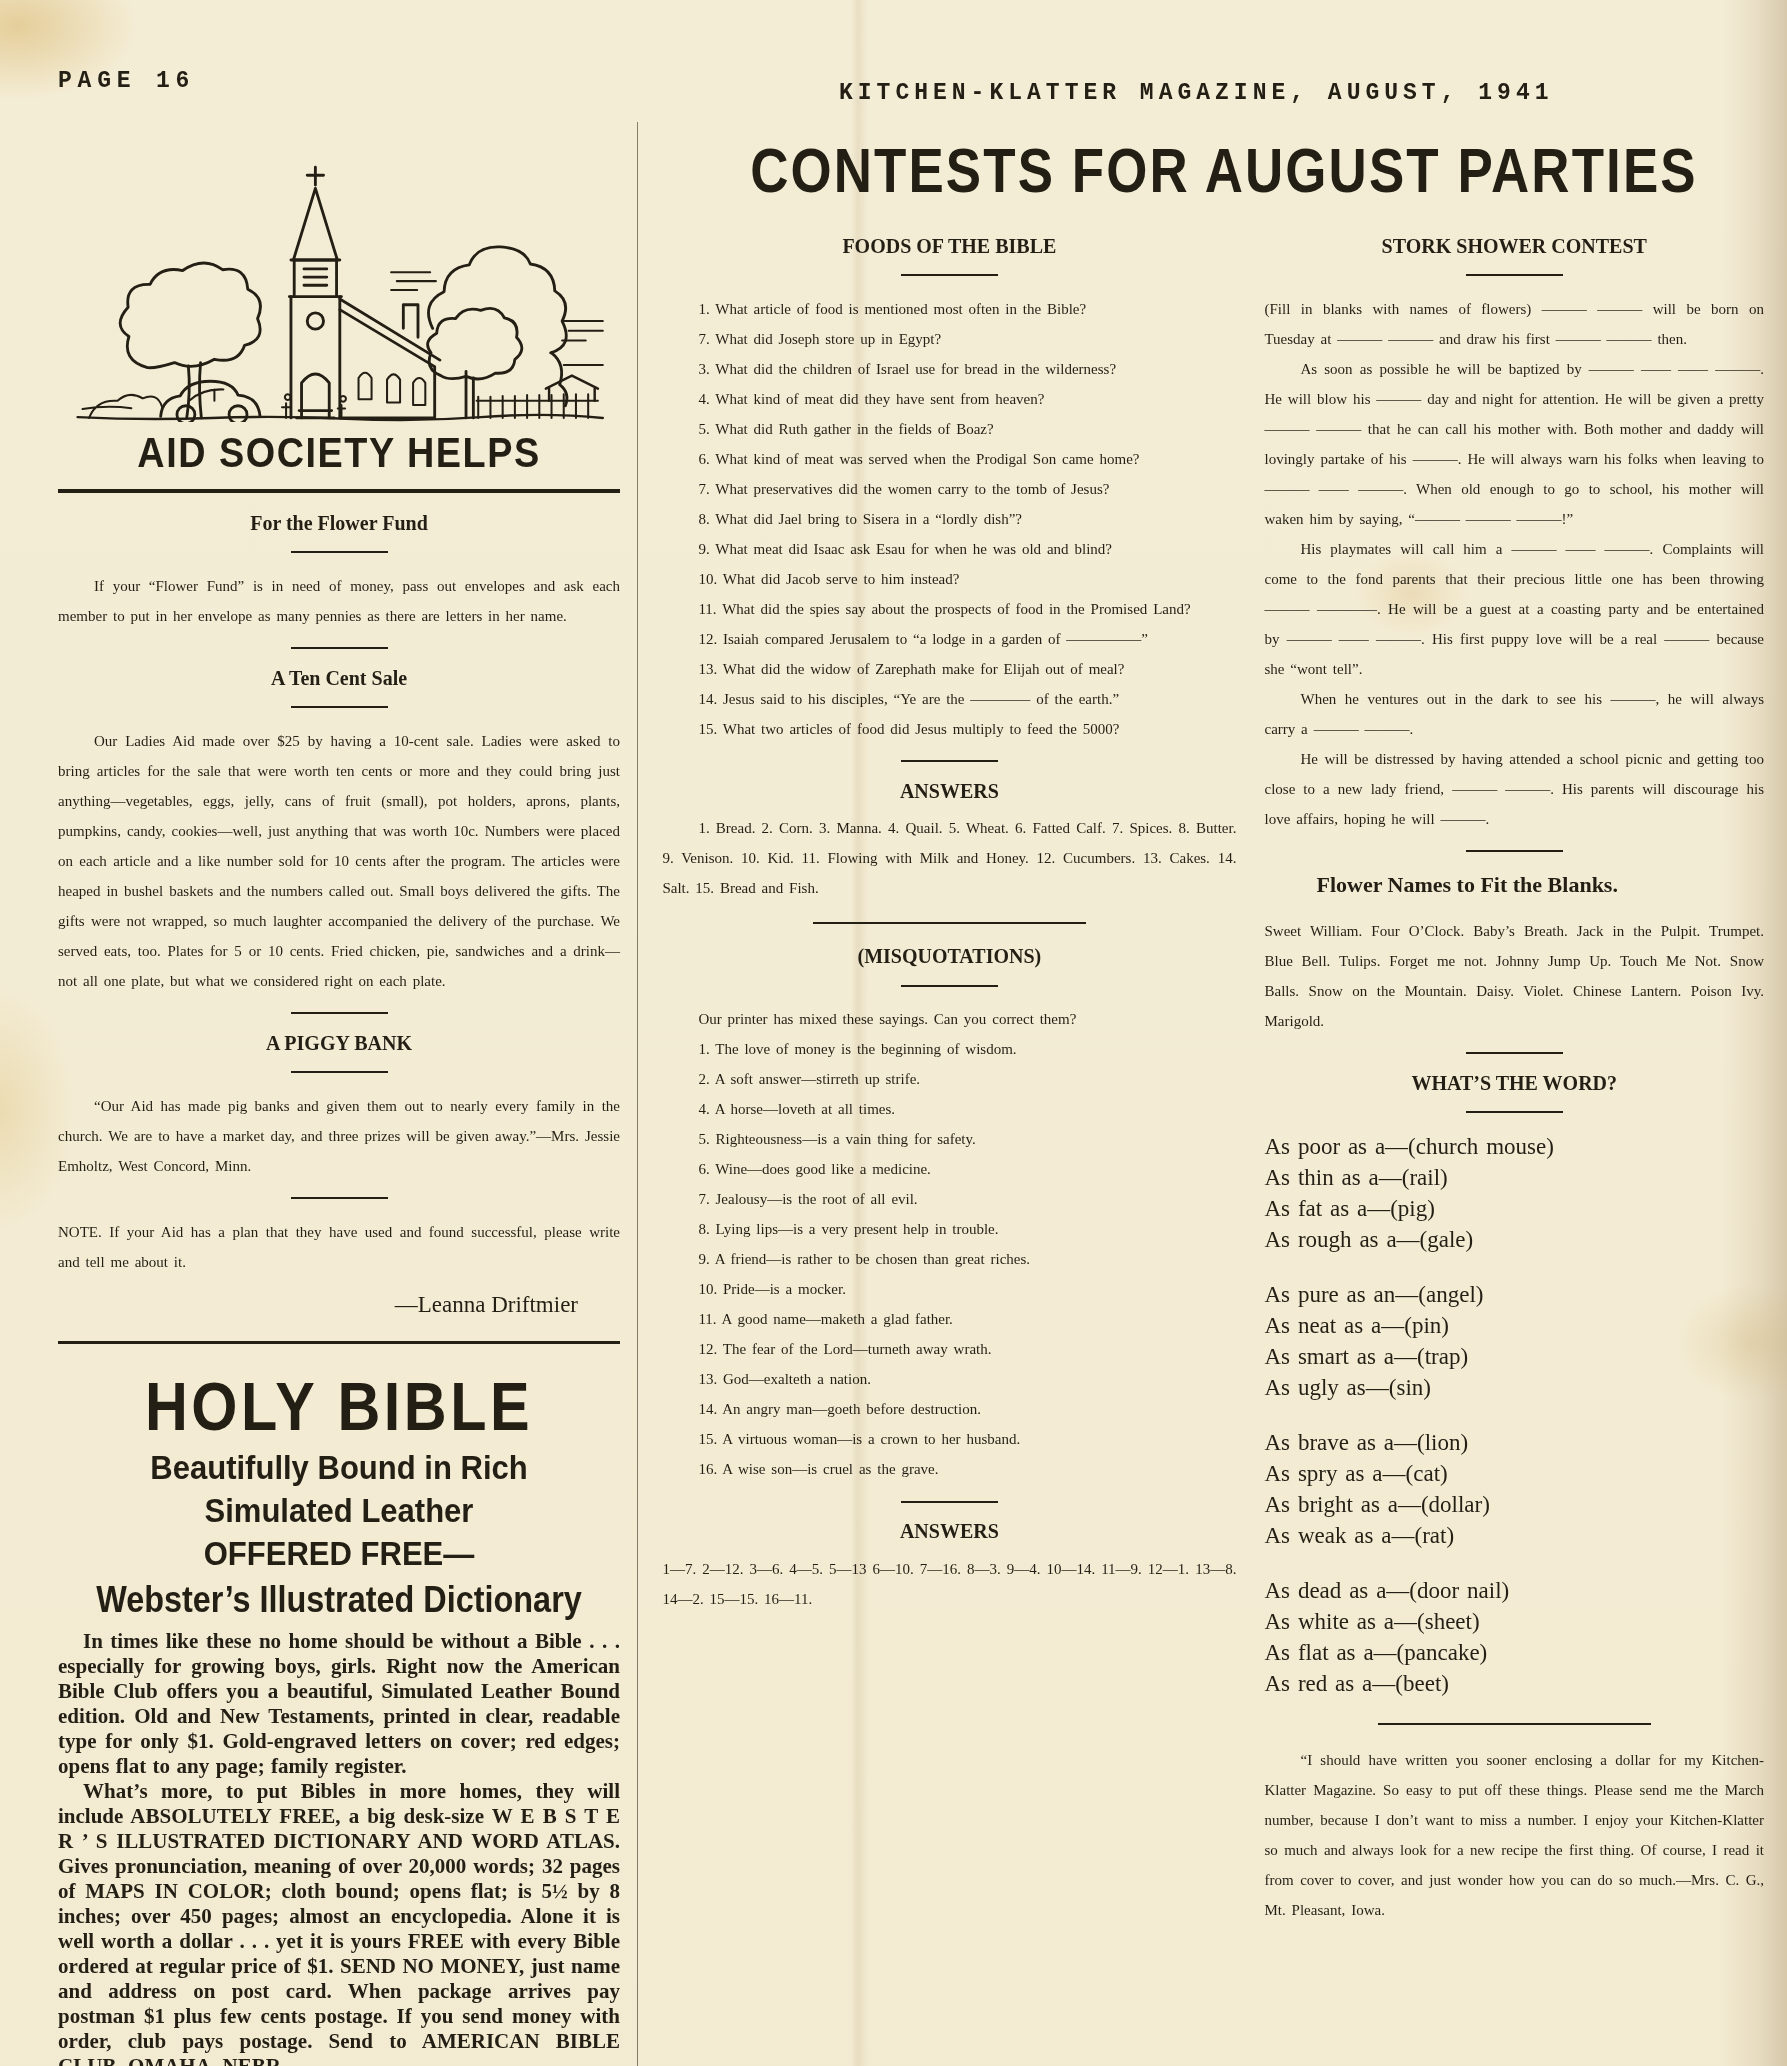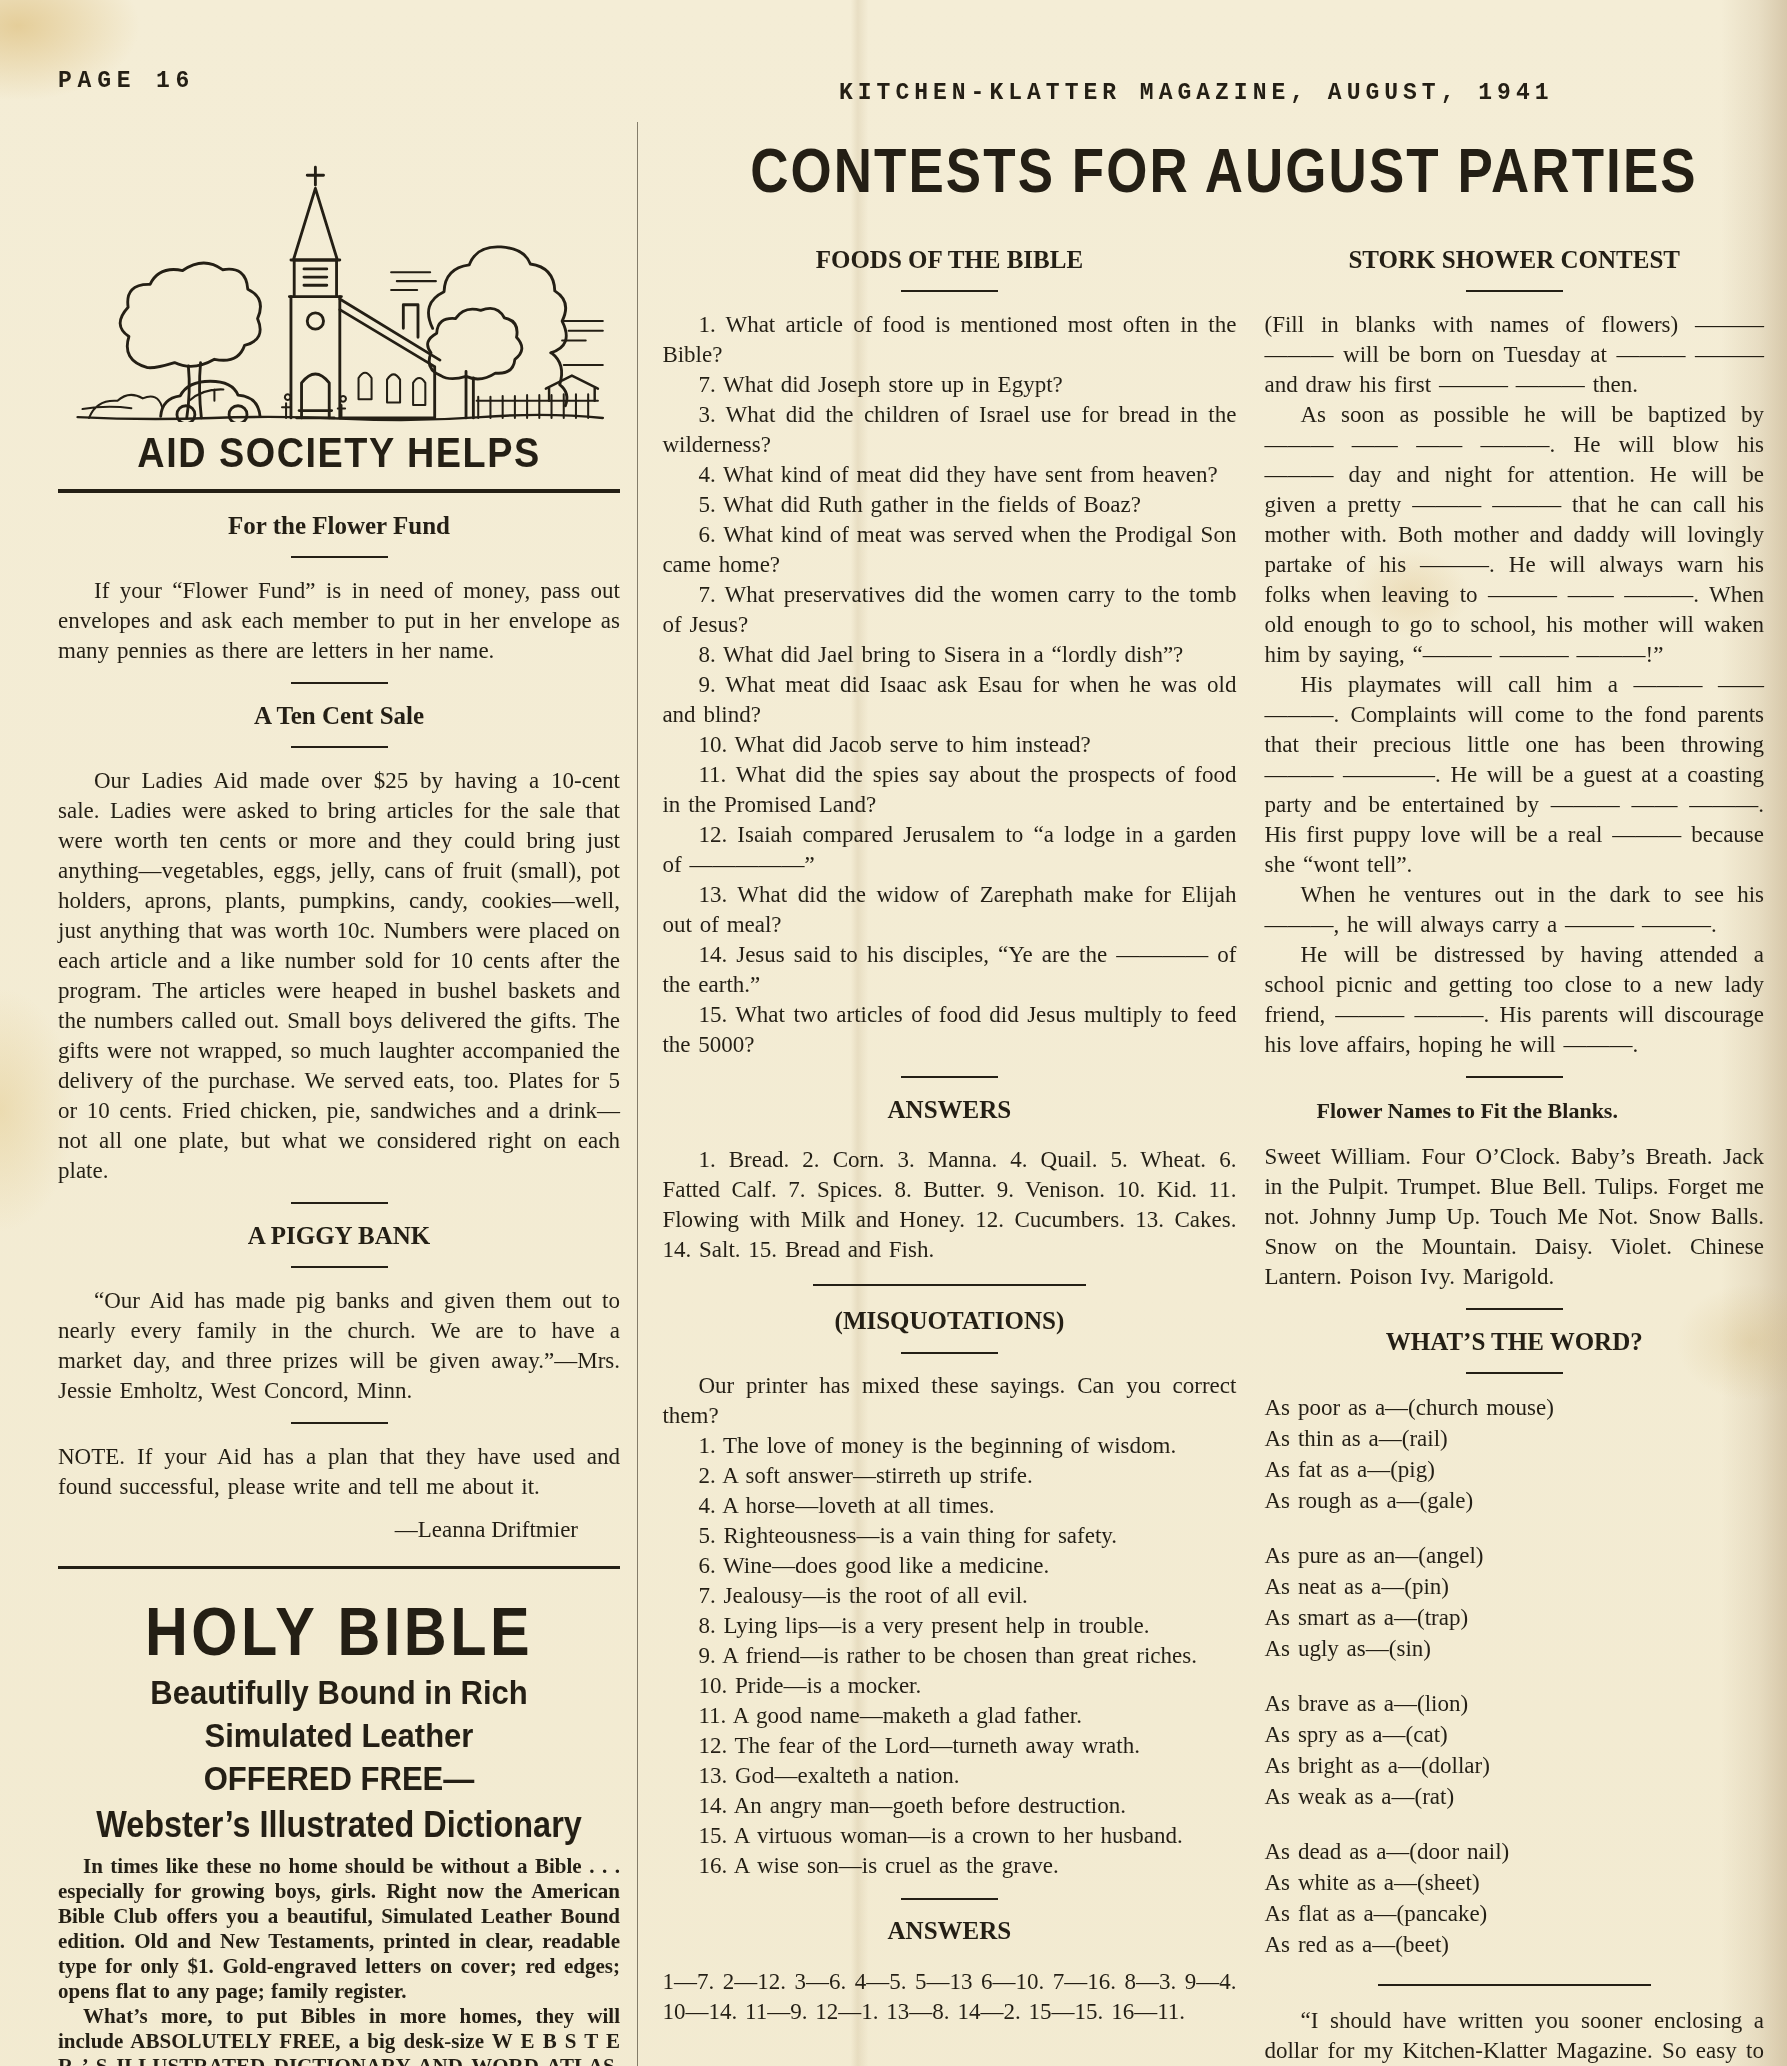--- a/index.html
+++ b/index.html
@@ -27,24 +27,24 @@
   .main-wrap{flex:1;padding-left:24px;min-width:0;}
   .big-title{
     margin:11.6px 0 29px 0;text-align:center;
     font-family:"Liberation Sans", sans-serif;font-weight:bold;font-size:63px;
     letter-spacing:2.5px;transform:scaleX(.84);transform-origin:50% 50%;white-space:nowrap;
   }
   .cols2{display:flex;}
   .col-mid{width:574px;flex:none;padding-right:12.4px;}
   .col-right{flex:1;padding-left:15.7px;min-width:0;}
   
-  .para{font-size:23px;line-height:30px;text-align:justify;margin:0;text-indent:36px;word-spacing:2.1px;}
+  .para{font-size:15px;line-height:30px;text-align:justify;margin:0;text-indent:36px;word-spacing:2.1px;}
   .para.noindent{text-indent:0;}
   .bold-para{font-weight:bold;font-size:21px;line-height:25px;text-align:justify;margin:0 0 0 0;text-indent:25px;word-spacing:1.2px;}
-  .serif-head{font-size:25px;font-weight:bold;text-align:center;margin:11px;}
+  .serif-head{font-size:20px;font-weight:bold;text-align:center;margin:0;}
   .sans-head{font-family:"Liberation Sans", sans-serif;font-weight:bold;text-align:center;margin:0;}
   .aid-head{font-size:42px;letter-spacing:1.7px;transform:scaleX(.9);transform-origin:50% 50%;white-space:nowrap;}
   .rule-thick{height:3.7px;background:#241f15;margin:12.4px 0 19px 0;}
   .rule-short{width:97px;height:2.1px;background:#241f15;margin:16.5px auto 17.4px auto;}
   .rule-wide{height:2.9px;background:#241f15;margin:21.5px 0 23px 0;}
   .rule-med{width:273px;height:2.1px;background:#241f15;margin:19px auto 20.7px auto;}
   .sig{font-size:23px;line-height:30px;text-align:right;padding-right:29px;margin:13px;}
   .hb-title{font-size:69px;letter-spacing:4.1px;transform:scaleX(.86);transform-origin:50% 50%;white-space:nowrap;margin-top:4.1px;}
   .hb-sub{font-size:33px;line-height:43px;transform:scaleX(.94);transform-origin:50% 50%;white-space:nowrap;}
   .hb-webster{font-size:36px;line-height:50px;transform:scaleX(.9);transform-origin:50% 50%;white-space:nowrap;margin-bottom:4.1px;}

